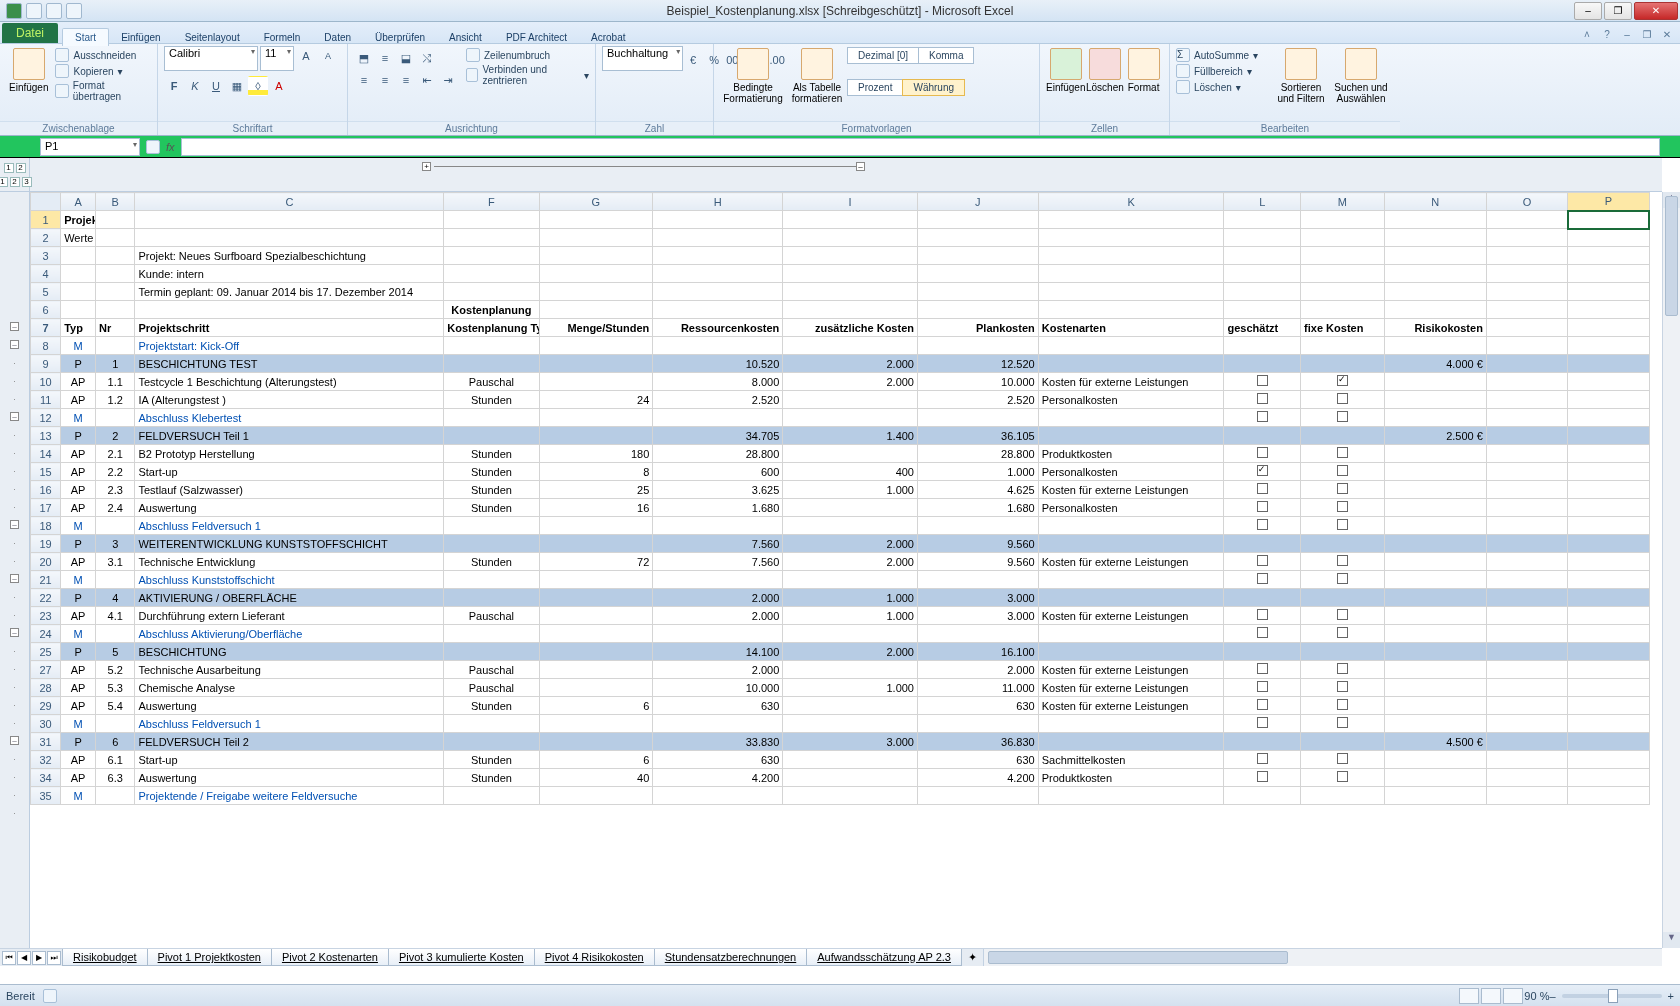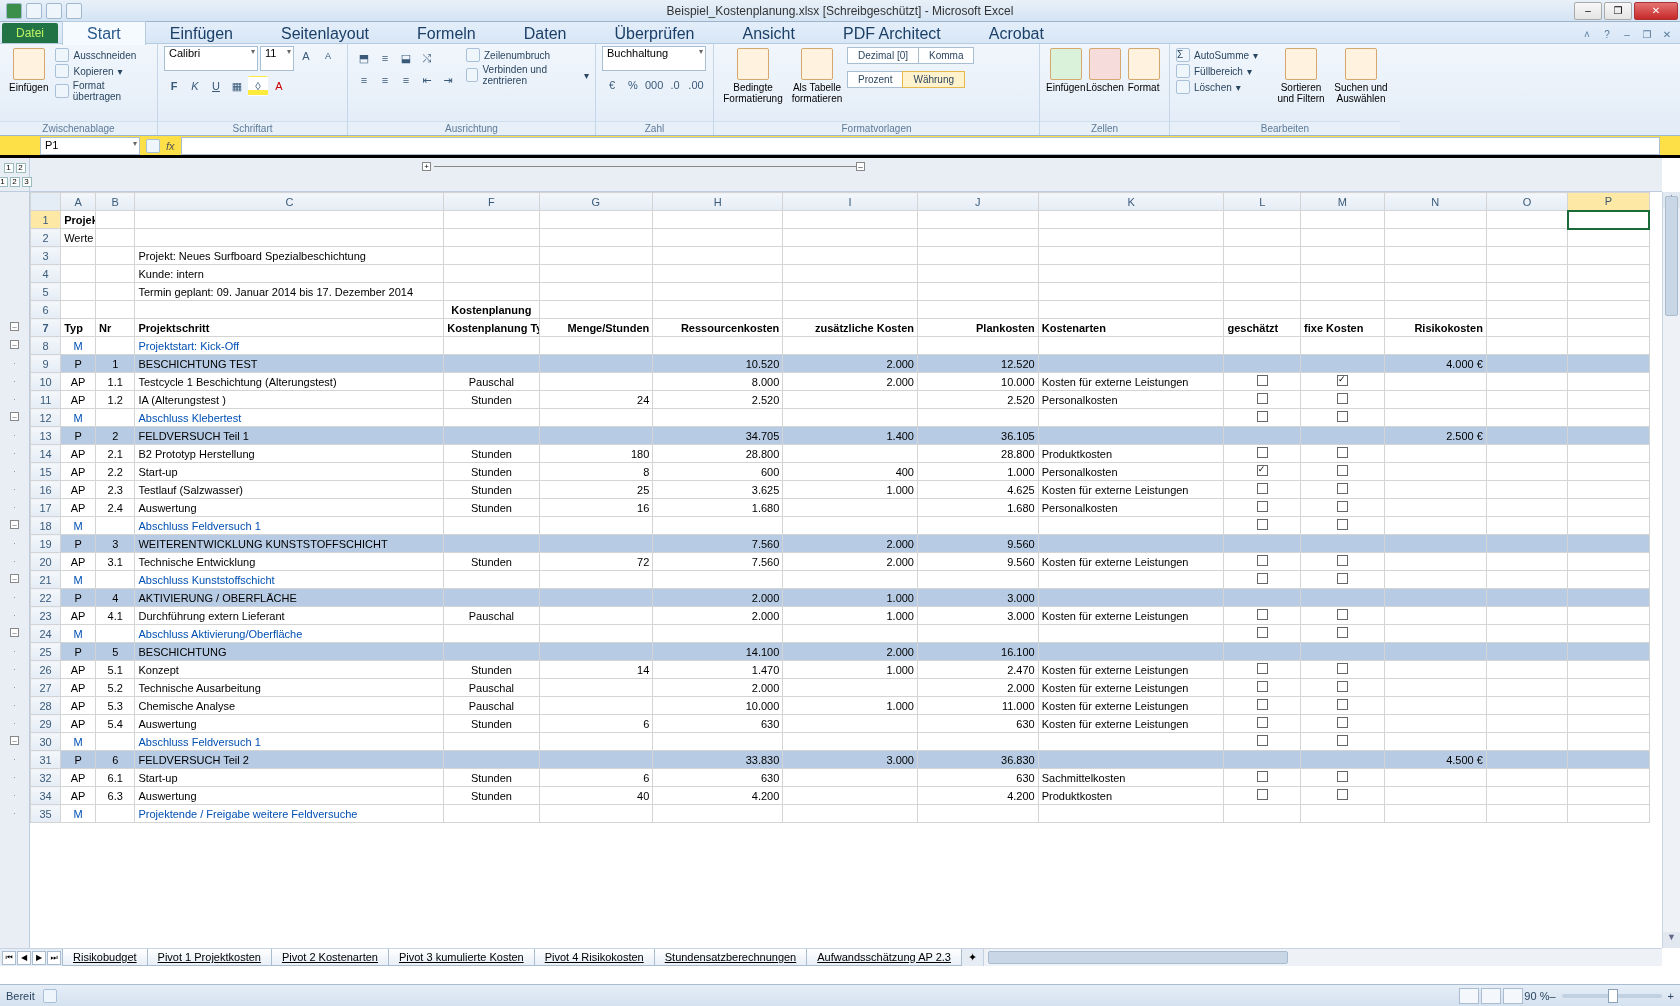--- a/index.html
+++ b/index.html
@@ -10,48 +10,48 @@
   .title-icons-l { display: flex; gap: 4px; padding: 0 6px; }
   .qat-icon { width: 16px; height: 16px; background: #eef5fb; border: 1px solid #a0b8cf; border-radius: 2px; display:inline-block; }
   .title-text { position: absolute; left: 50%; transform: translateX(-50%); font-size: 12px; color: #333; }
   .win-controls { position: absolute; right: 0; display: flex; }
   .win-btn { width: 28px; height: 18px; margin-right: 2px; border: 1px solid #aaa; background: linear-gradient(#f8f8f8,#e4e4e4); font-size: 10px; text-align:center; line-height:16px; border-radius:2px;}
   .win-close { background: linear-gradient(#e57373,#c62828); color: #fff; border-color:#a33; width:44px; }
 
   
   .ribbon-tabs { height: 22px; background: linear-gradient(#e4eefa,#d7e6f6); display: flex; align-items: flex-end; border-bottom: 1px solid #b5cbe0; padding-left: 2px; position: relative; }
   .file-tab { background: #217346; color: #bef264; padding: 3px 14px; font-size: 12px; border-radius: 2px 2px 0 0; margin-right: 4px; }
-  .tab { padding: 3px 24px; font-size: 16px; color: #1b3f66; cursor: pointer; }
+  .tab { padding: 3px 12px; font-size: 10px; color: #1b3f66; cursor: pointer; }
   .tab.active { background: #f5faff; border: 1px solid #b5cbe0; border-bottom: none; border-radius: 2px 2px 0 0; color: #2a5a8c; }
   .rib-window { position:absolute; right:6px; display:flex; gap:6px; }
   .rib-win-i { width:14px; height:14px; font-size:10px; color:#5a7a99; text-align:center;}
 
   
   .ribbon { height: 92px; background: linear-gradient(#f1f6fc,#e2ecf7); border-bottom: 1px solid #9db6cb; display: flex; }
   .rgroup { border-right: 1px solid #c5d6e8; padding: 2px 6px 0 6px; display:flex; flex-direction:column; position: relative; }
   .rgroup-content { flex:1; display:flex; }
   .rgroup-label { text-align:center; font-size:10px; color:#5e7b9a; padding:1px 0; border-top: 1px solid #d0dfee; position: absolute; bottom: 0; left:0; right:0; background: #e7eff8;}
   .big-btn { display:flex; flex-direction:column; align-items:center; justify-content:flex-start; width:48px; padding-top:2px; }
   .big-ico { width:32px; height:32px; background:#fff3e0; border:1px solid #d7a86e; border-radius:2px; margin-bottom:2px; }
   .big-btn span { font-size:10px; text-align:center; line-height:11px; }
   .row-btns { display:flex; flex-direction:column; gap:2px; padding-top:2px;}
   .small-line { display:flex; align-items:center; gap:4px; font-size:10px; color:#2b4660;}
   .sm-ico { width:14px; height:14px; background:#eef5fb; border:1px solid #a8c0d8; border-radius:2px; display:inline-block;}
   .font-sel { display:flex; gap:2px; margin-bottom:3px;}
   .combo { border:1px solid #a8beD3; background:#fff; height:25px; font-size:11px; padding:0 14px 0 4px; position:relative;}
   .combo::after { content:"▾"; position:absolute; right:2px; font-size:8px; color:#666;}
   .btn-row { display:flex; gap:1px; margin-top:2px;}
   .rb { width:20px; height:20px; border:1px solid transparent; text-align:center; line-height:18px; font-size:11px; color:#3a5a7a; border-radius:2px;}
-  .num-gallery { display:flex; flex-direction:column; gap:8px; padding-top:2px;}
+  .num-gallery { display:flex; flex-direction:column; gap:16px; padding-top:2px;}
   .gal-row { display:flex; gap:0;}
   .gal-item { border:1px solid #a8beD3; background:#fff; padding:2px 10px; font-size:10px; color:#2b4660; margin:-1px 0 0 -1px; }
   .gal-item.sel { background:#fff2cc; border-color:#e6b94f;}
 
   
-  .namebox-row { height: 22px; border-bottom: 3px solid #000000; display:flex; align-items:center; background:#fde047; }
+  .namebox-row { height: 22px; border-bottom: 1px solid #000000; display:flex; align-items:center; background:#22c55e; }
   .namebox { width:100px; border:1px solid #a8beD3; background:#fff; height:18px; margin:0 6px 0 40px; font-size:11px; padding:1px 4px; position:relative;}
   .namebox::after{content:"▾"; position:absolute; right:2px; font-size:8px; color:#666;}
   .fx-lbl {font-style:italic; color:#555; padding:0 6px;}
   .formula-input { flex:1; height:18px; border:1px solid #a8beD3; background:#fff; margin-right:20px; }
 
   
   .grid-wrap { position:absolute; top:158px; bottom:40px; left:0; right:0; overflow:hidden; background:#fff; }
   
   .outline-box { position:absolute; left:0; top:0; width:30px; bottom:18px; background:#e9eef4; border-right:1px solid #bccde0; }
   .outline-head { height:34px; border-bottom:1px solid #bccde0; font-size:9px; display:flex; flex-direction:column; align-items:center; justify-content:center;}
@@ -206,21 +206,21 @@
             <span class="sm-ico"></span>
             <span>Zeilenumbruch</span>
           </div>
         <div class="small-line"><span class="sm-ico"></span><span>Verbinden und zentrieren</span> ▾</div>
       </div>
     </div>
     <div class="rgroup-label">Ausrichtung</div>
   </div>
 
   <div class="rgroup" style="width:118px">
-    <div class="rgroup-content" style="flex-direction:column">
+    <div class="rgroup-content" style="flex-direction:row">
       <div class="combo" style="width:104px">Buchhaltung</div>
       <div class="btn-row" style="margin-top:4px">
         <div class="rb">€</div>
         <div class="rb">%</div>
         <div class="rb">000</div>
         <div class="rb">.0</div>
         <div class="rb">.00</div>
       </div>
     </div>
     <div class="rgroup-label">Zahl</div>
@@ -868,37 +868,20 @@
             <td class="num">2.000</td>
             <td class="num">16.100</td>
             <td class="txt"></td>
             <td class="ctr"></td>
             <td class="ctr"></td>
             <td class="num"></td>
             <td class=""></td>
             <td class=""></td>
           </tr>
           <tr>
-            <td class="rowhdr">26</td>
-            <td class="ctr ">AP</td>
-            <td class="ctr">5.1</td>
-            <td class="txt">Konzept</td>
-            <td class="ctr">Stunden</td>
-            <td class="num">14</td>
-            <td class="num">1.470</td>
-            <td class="num">1.000</td>
-            <td class="num">2.470</td>
-            <td class="txt">Kosten für externe Leistungen</td>
-            <td class="ctr"><span class="ck"></span></td>
-            <td class="ctr"><span class="ck"></span></td>
-            <td class="num"></td>
-            <td class=""></td>
-            <td class=""></td>
-          </tr>
-          <tr>
             <td class="rowhdr">27</td>
             <td class="ctr ">AP</td>
             <td class="ctr">5.2</td>
             <td class="txt">Technische Ausarbeitung</td>
             <td class="ctr">Pauschal</td>
             <td class="num"></td>
             <td class="num">2.000</td>
             <td class="num"></td>
             <td class="num">2.000</td>
             <td class="txt">Kosten für externe Leistungen</td>

